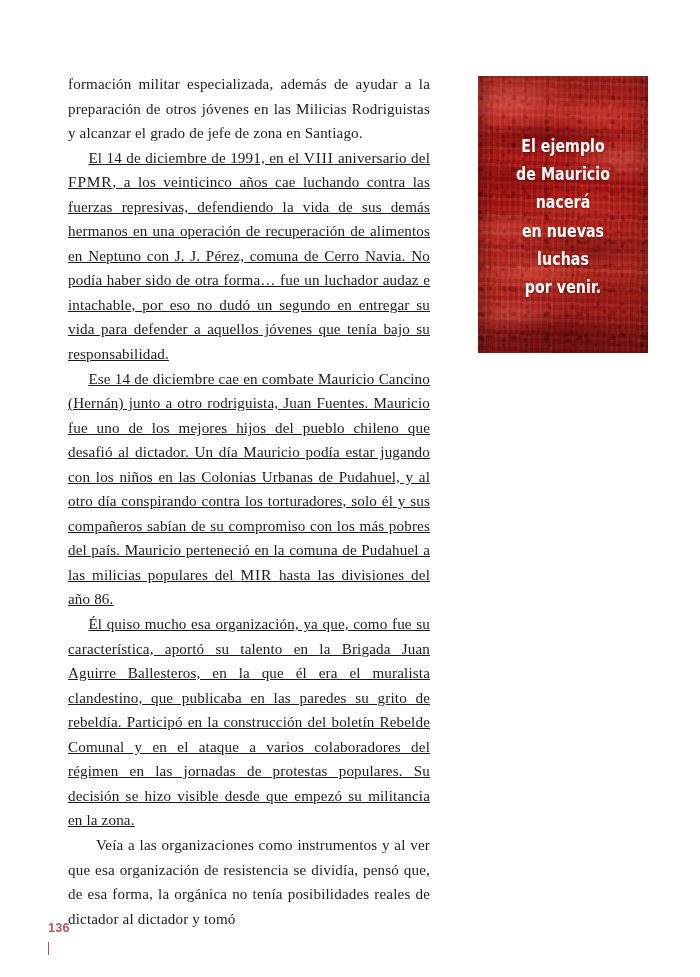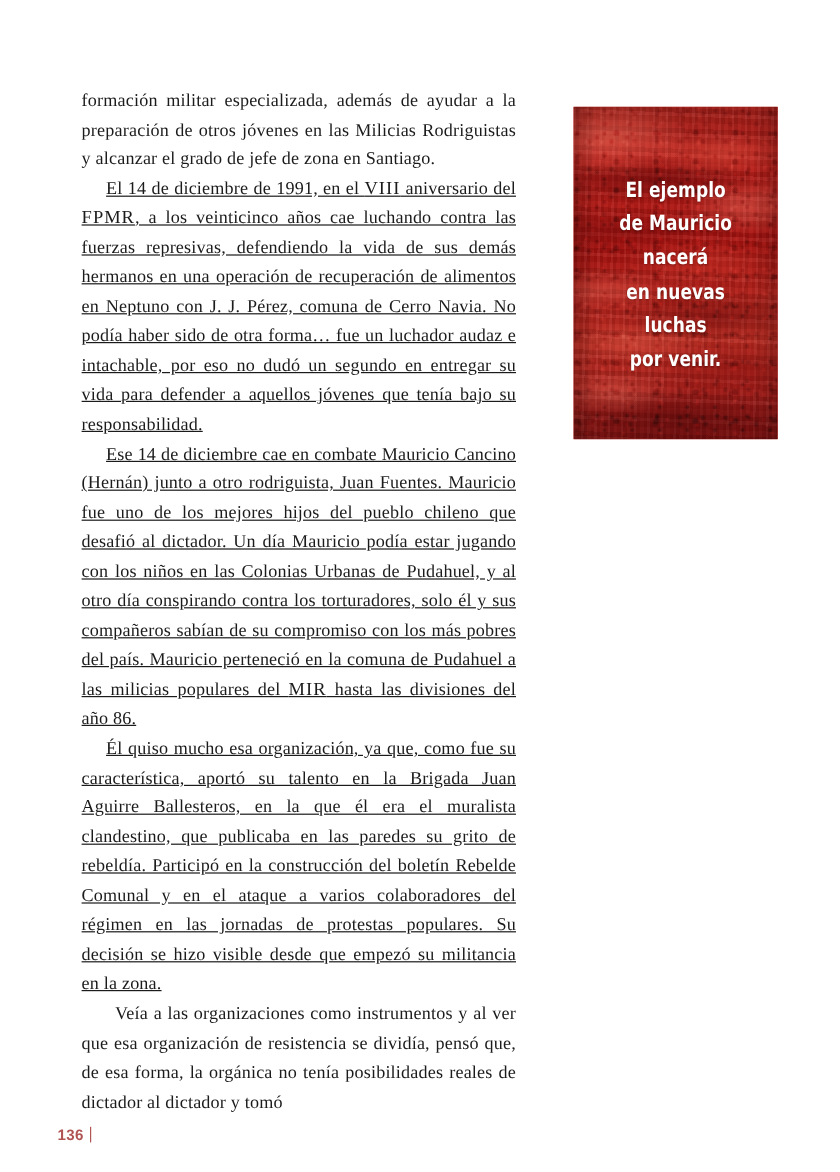--- a/index.html
+++ b/index.html
@@ -47,21 +47,21 @@
   .body-paragraph .sc {
     font-variant: small-caps;
     letter-spacing: 0.055em;
     font-size: 1.02em;
   }
 
   
   .pullquote {
     position: absolute;
     left: 438px;
-    top: 73px;
+    top: 60px;
     width: 170px;
     height: 277px;
     overflow: hidden;
     background-color: #b01c18;
   }
 
   .pullquote-texture {
     position: absolute;
     inset: 0;
     
@@ -191,18 +191,18 @@
     <figcaption class="pullquote-text" id="pullquote-lines">
         <span class="q-line">El ejemplo</span>
         <span class="q-line">de Mauricio</span>
         <span class="q-line">nacerá</span>
         <span class="q-line">en nuevas</span>
         <span class="q-line">luchas</span>
         <span class="q-line">por venir.</span>
       </figcaption>
   </figure>
 
-  <div class="folio" style="color: rgb(177, 84, 84);">
+  <div class="folio" style="color: rgb(177, 84, 84); flex-direction: column;">
     <span>136</span>
     <span class="folio-rule" style="background: rgb(177, 84, 84);"></span>
   </div>
 
 </div>
 
 </body></html>

